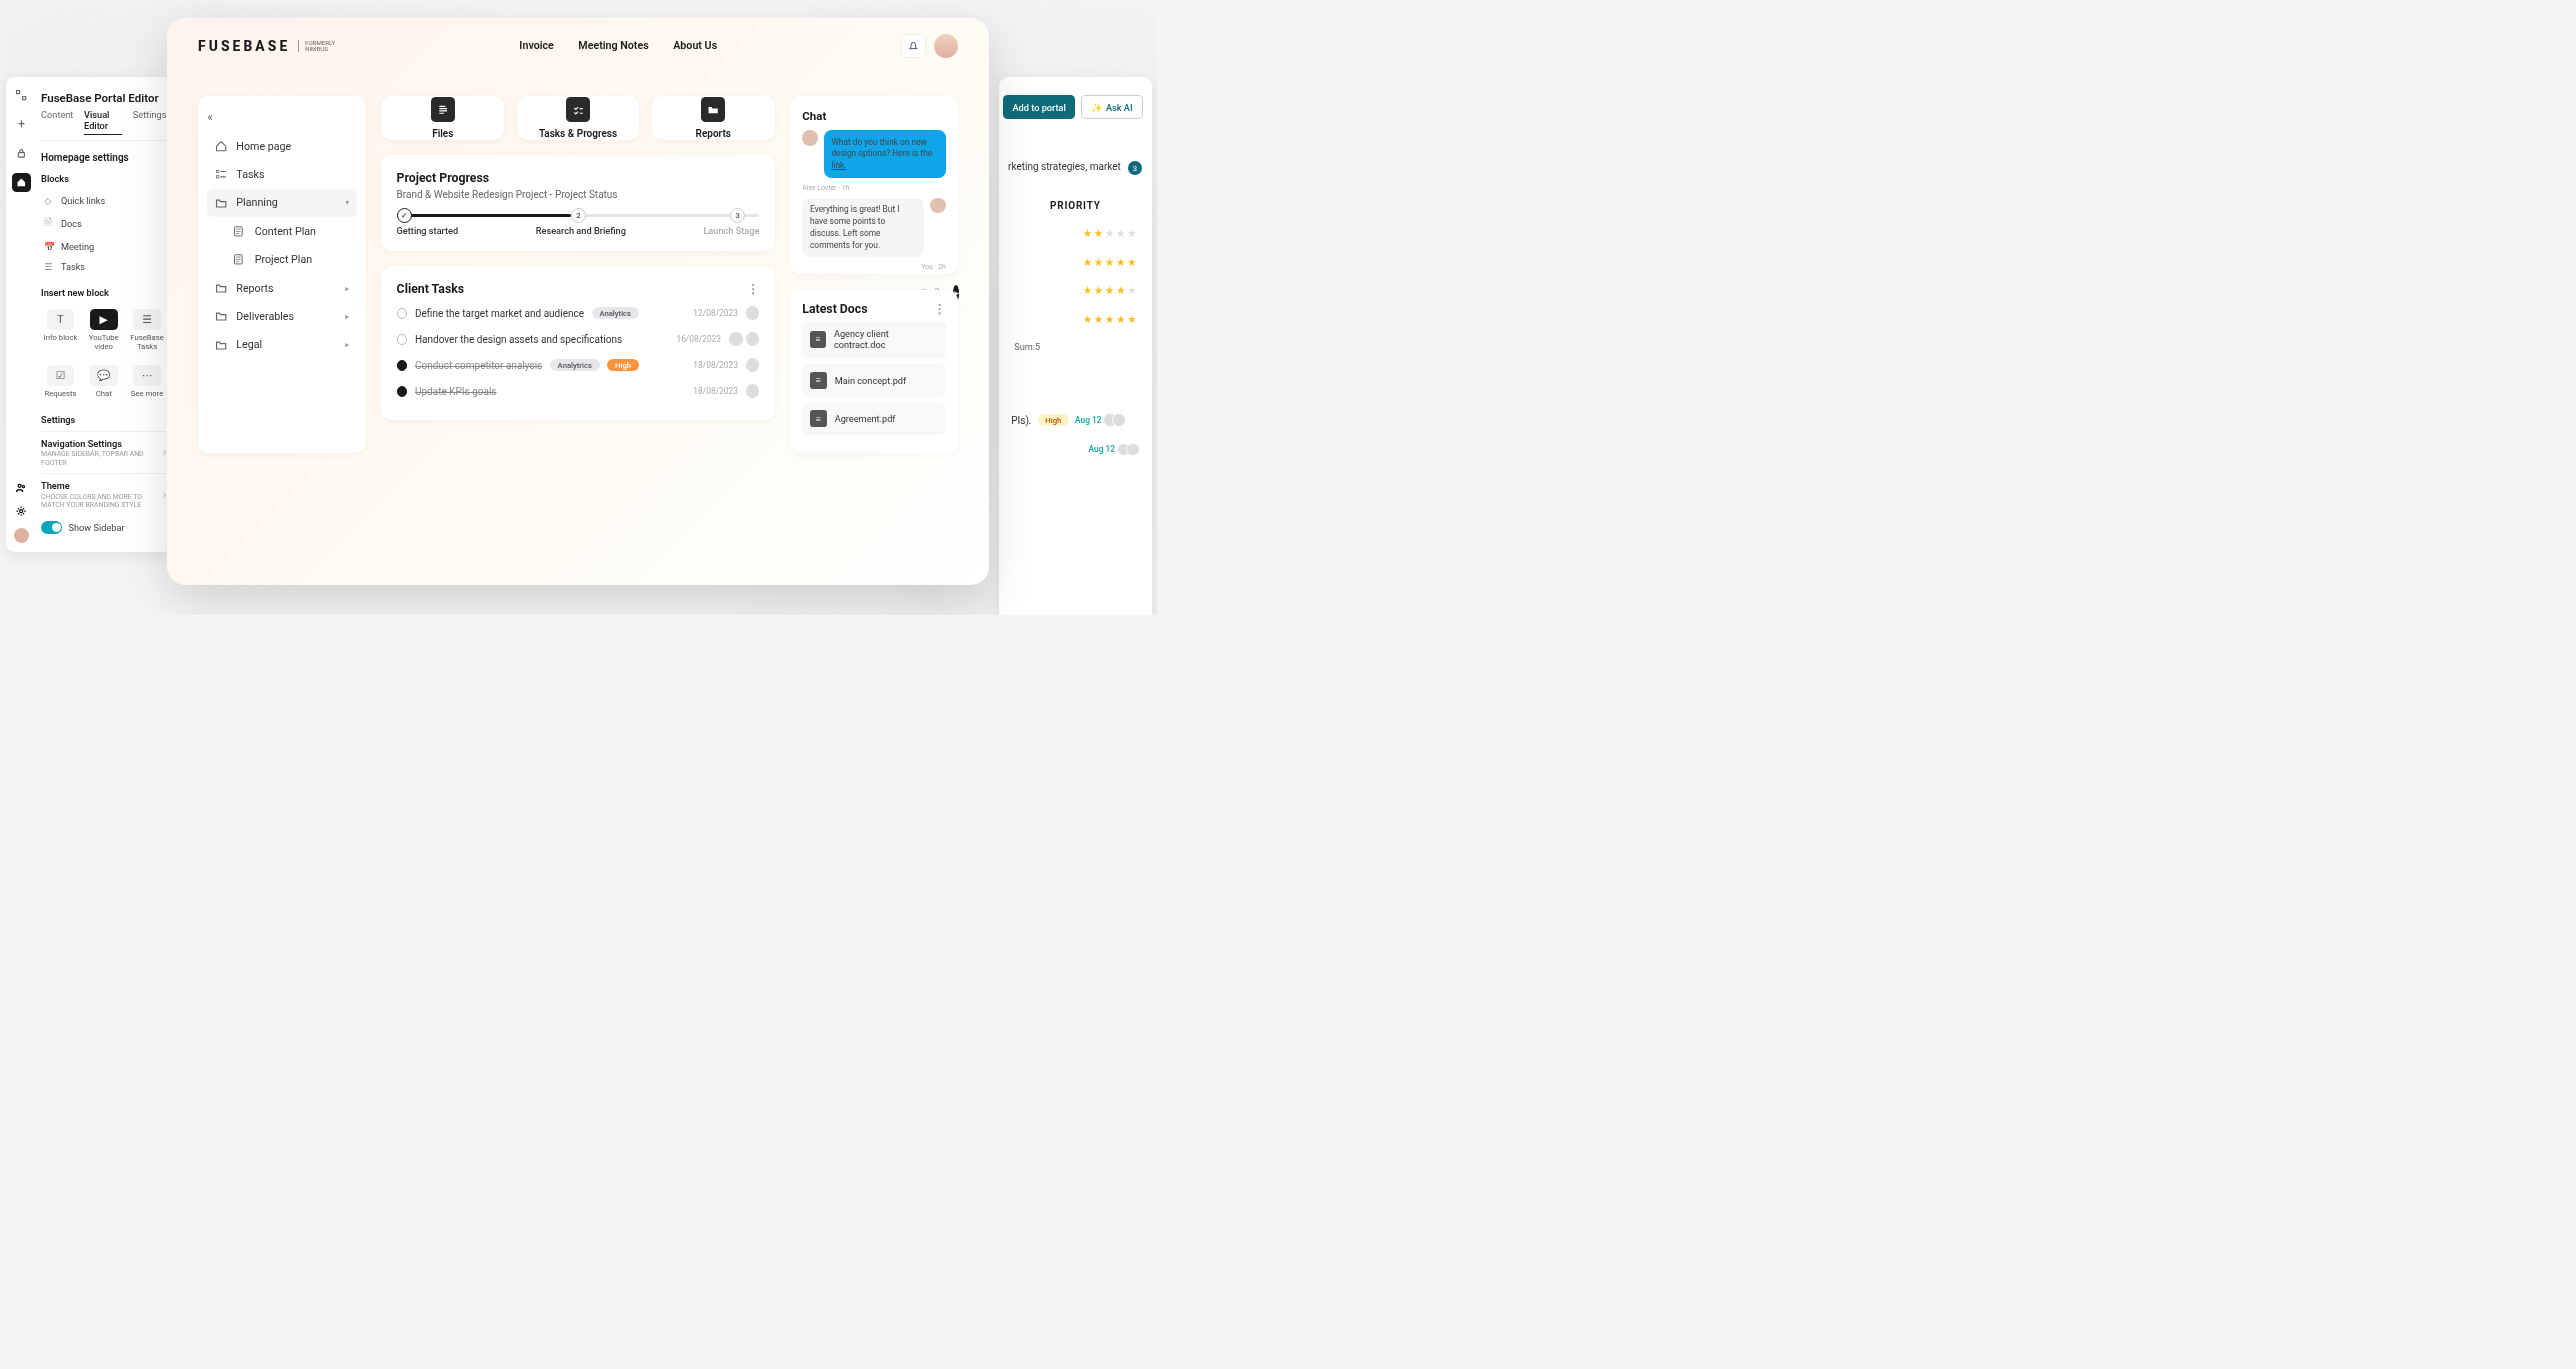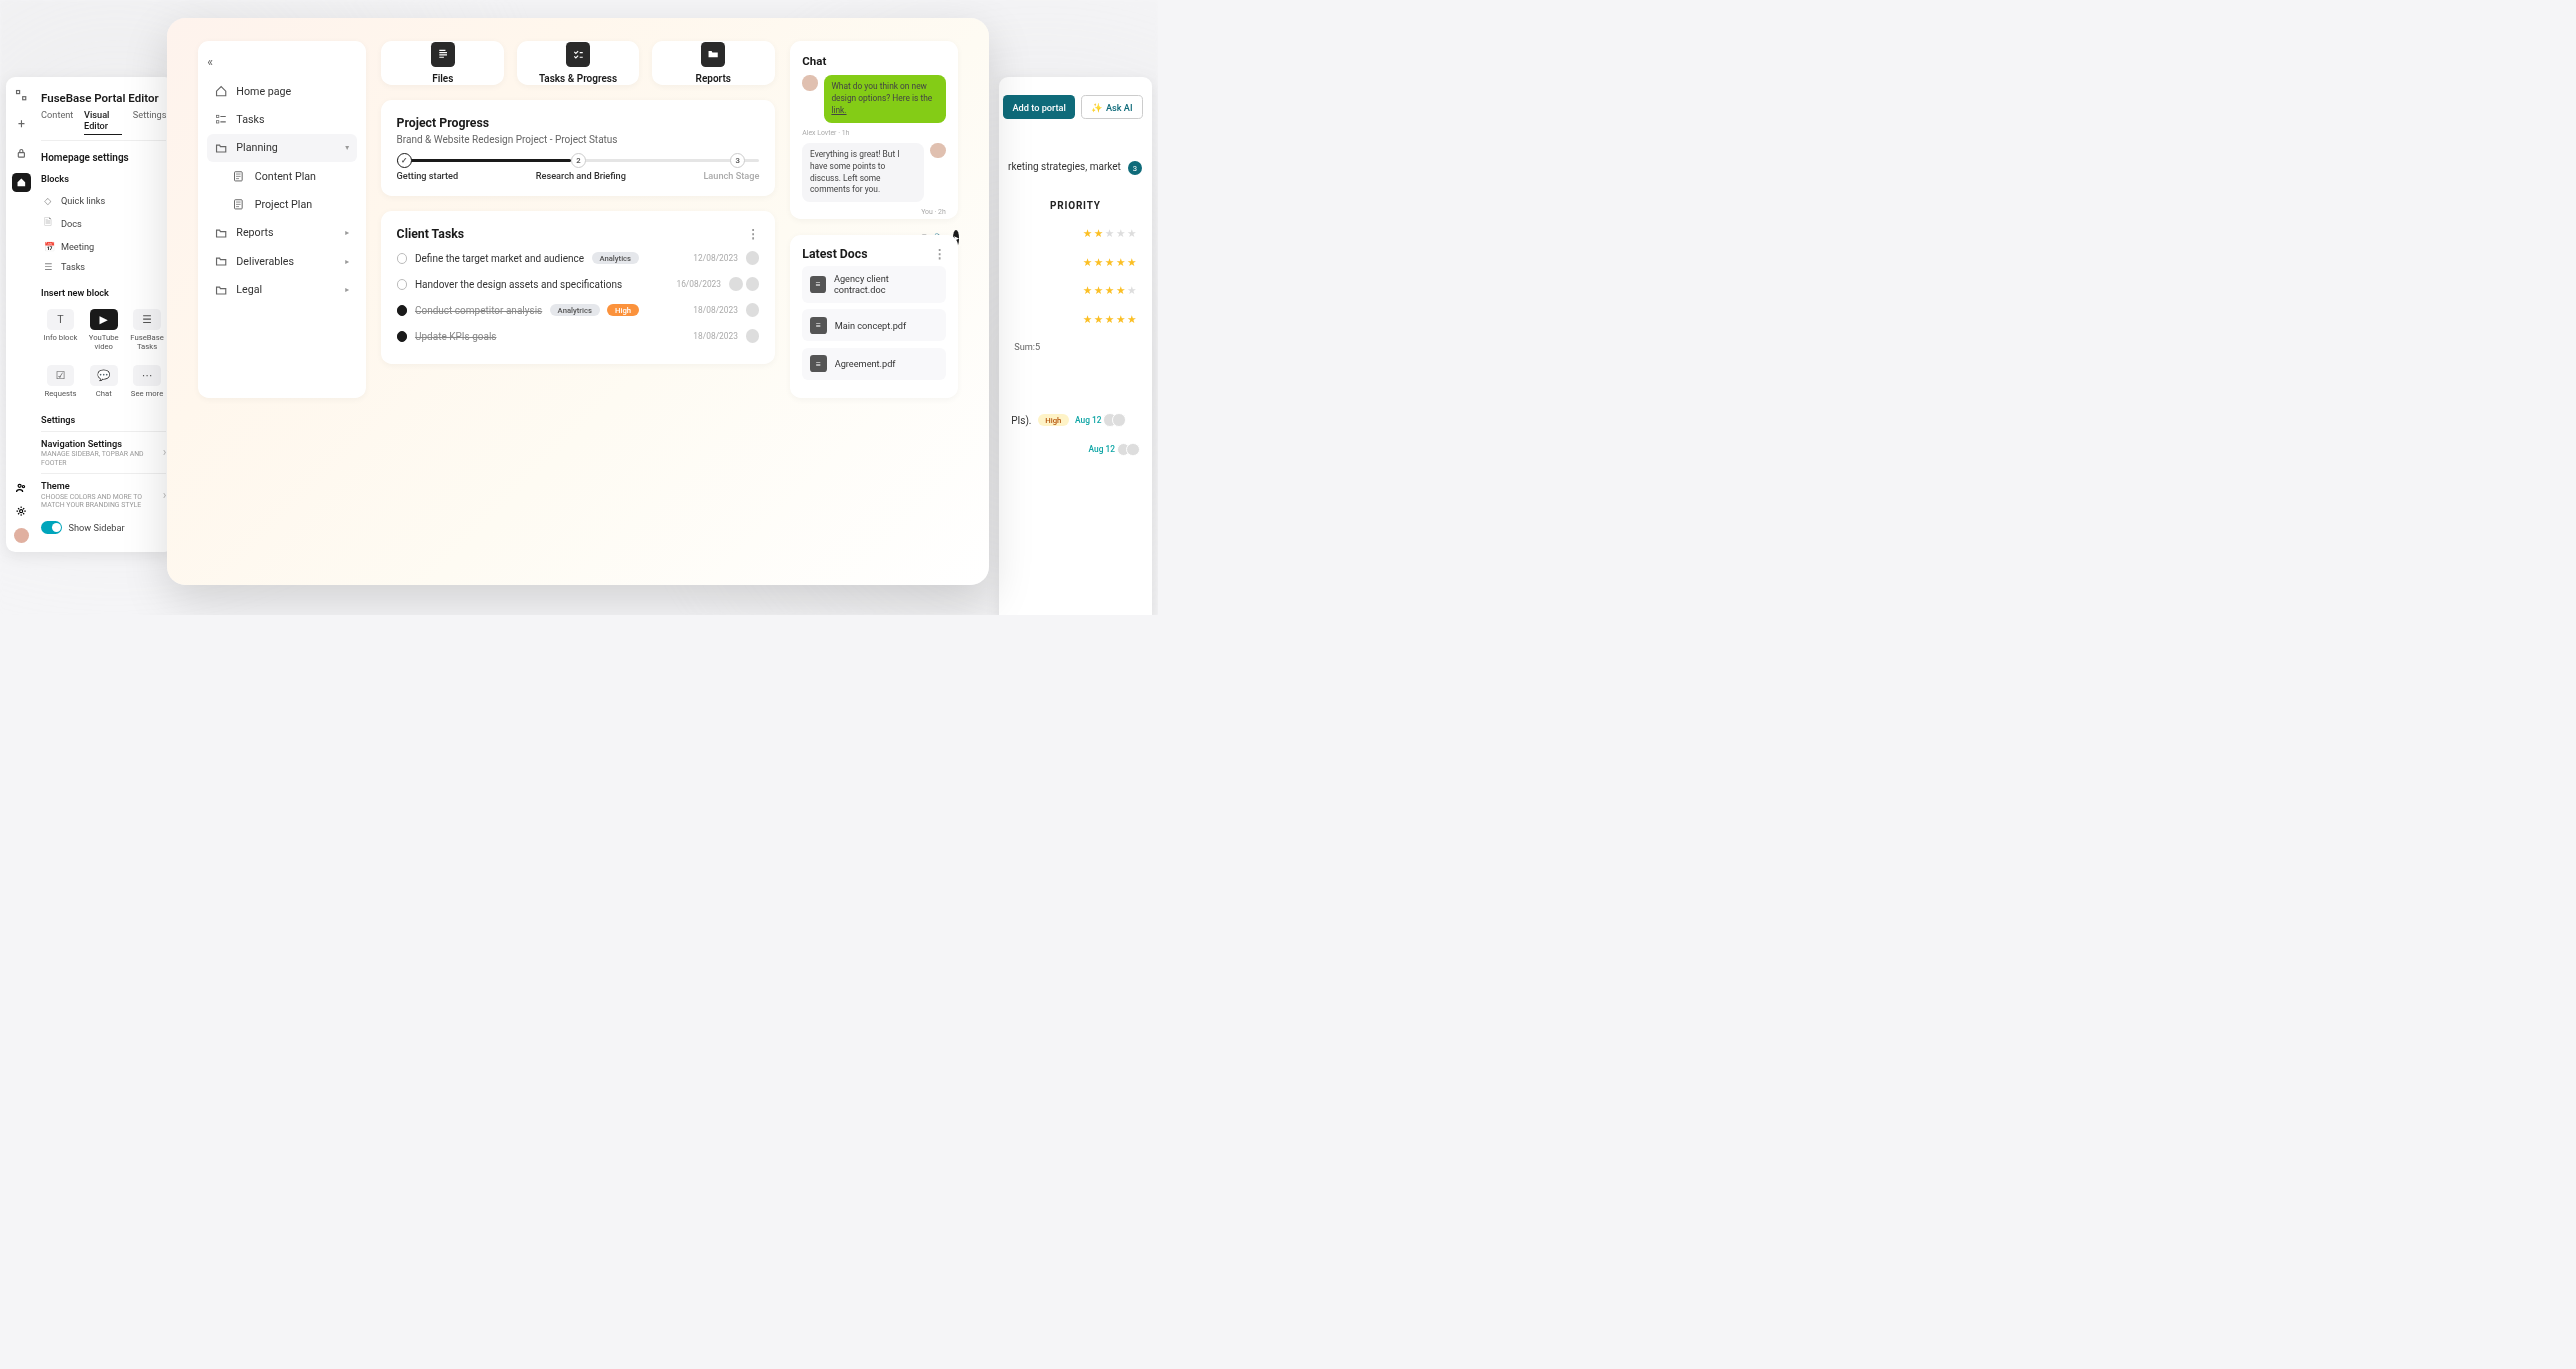--- a/index.html
+++ b/index.html
@@ -122,21 +122,21 @@
 .task-row .spacer { flex: 1; }
 .task-row .date { font-size: 8.4px; color: #aaa; }
 .task-row .av { width: 13.8px; height: 13.8px; border-radius: 50%; background: #ddd; }
 
 
 .chat-col { width: 168px; display: flex; flex-direction: column; gap: 15.3px; }
 .chat-card { background: #fff; border-radius: 10.7px; padding: 12.3px; box-shadow: 0 1.5px 6.1px rgba(0,0,0,0.04); display: flex; flex-direction: column; }
 .chat-h { font-size: 11.5px; font-weight: 700; color: #1a1a1a; margin-bottom: 7.7px; }
 .chat-msg { display: flex; gap: 6.1px; margin-bottom: 6.1px; }
 .chat-msg .av { width: 15.3px; height: 15.3px; border-radius: 50%; background: #e0c0b0; flex-shrink: 0; }
-.chat-bubble { background: #84cc16; border-radius: 7.7px; padding: 6.1px 7.7px; font-size: 8.4px; color: #444; line-height: 1.4; }
+.chat-bubble { background: #0ea5e9; border-radius: 7.7px; padding: 6.1px 7.7px; font-size: 8.4px; color: #444; line-height: 1.4; }
 .chat-bubble .link { text-decoration: underline; }
 .chat-meta { font-size: 6.9px; color: #aaa; margin-bottom: 6.1px; }
 .chat-msg.mine { flex-direction: row-reverse; }
 .chat-msg.mine .chat-bubble { background: #f5f5f7; }
 .chat-meta.right { text-align: right; }
 .chat-input { display: flex; align-items: center; gap: 6.1px; margin-top: auto; padding-top: 7.7px; }
 .chat-input input { flex: 1; border: none; outline: none; font-size: 8.4px; color: #999; background: transparent; }
 .chat-input .ci-icon { color: #bbb; font-size: 10px; cursor: pointer; }
 .chat-input .send { width: 17px; height: 17px; background: #1a1a1a; border-radius: 50%; color: #fff; display: flex; align-items: center; justify-content: center; font-size: 7.7px; cursor: pointer; }
 
@@ -321,20 +321,42 @@
   <div class="right-item" style="justify-content:flex-end">
     <span class="date-txt">Aug 12</span>
     <div class="avatar-stack">
         <span class="av"></span>
         <span class="av"></span>
       </div>
   </div>
 </div>
 
 <div class="portal">
+  <div class="portal-header">
+    <div class="logo-wrap">
+      <span class="logo-text">FUSEBASE</span>
+      <div class="logo-sub">
+          <div>FORMERLY</div>
+          <div>NIMBUS</div>
+        </div>
+    </div>
+    <div class="portal-nav">
+      <a>Invoice</a>
+      <a>Meeting Notes</a>
+      <a>About Us</a>
+    </div>
+    <div class="portal-right">
+      <div class="notif-btn">
+          <svg width="10.7" height="10.7" viewBox="0 0 14 14">
+            <path d="M7 2a3 3 0 00-3 3v3L2 10h10l-2-2V5a3 3 0 00-3-3z" fill="none" stroke="#555" stroke-width="1.3"></path>
+          </svg>
+        </div>
+      <div class="avatar"></div>
+    </div>
+  </div>
 
 
   <div class="portal-body">
 
     <div class="side-nav">
       <div class="collapse-icon">«</div>
       <div class="nav-item">
           <span class="ni-icon">
             <svg width="12.3" height="12.3" viewBox="0 0 16 16">
               <path d="M2 8l6-6 6 6v6H2z" fill="none" stroke="currentColor" stroke-width="1.5"></path>

